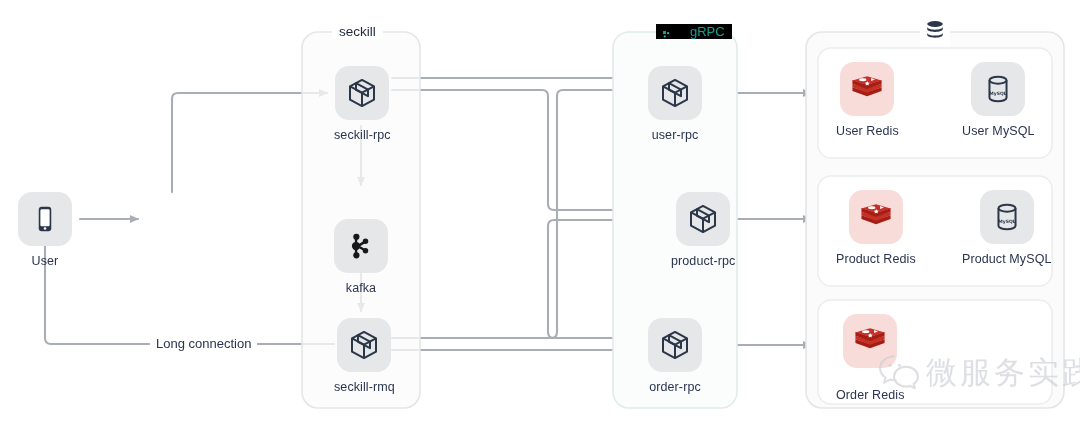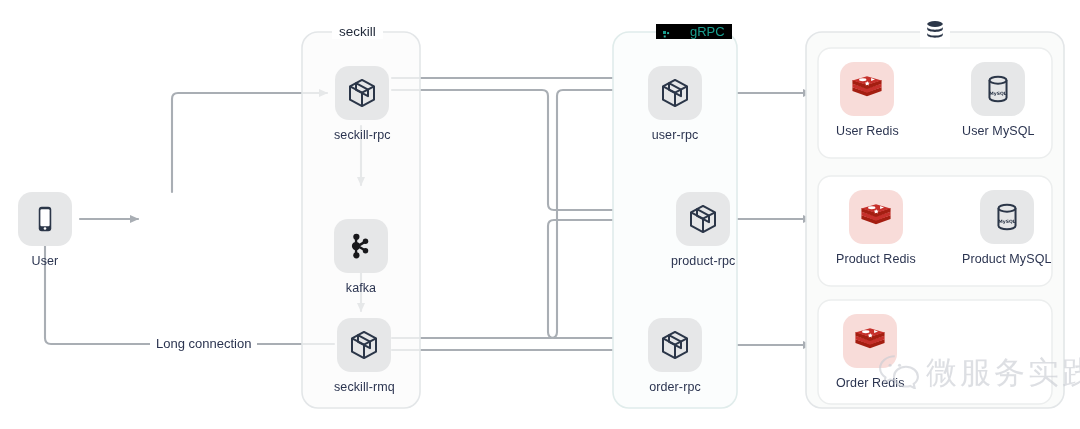--- a/index.html
+++ b/index.html
@@ -238,21 +238,21 @@
         <g fill="none" stroke="#2b3648" stroke-width="1.5">
           <ellipse cx="12" cy="5.4" rx="6.4" ry="2.6"></ellipse>
           <path d="M5.6,5.4 v13.2 c0,1.44 2.87,2.6 6.4,2.6 s6.4,-1.16 6.4,-2.6 V5.4"></path>
         </g>
         <text x="12" y="16.6" text-anchor="middle" font-size="3.4" fill="#2b3648" font-family="DejaVu Sans, sans-serif" font-weight="bold">MySQL</text>
       </svg>
     </div>
     <div class="label">Product MySQL</div>
   </div>
 
-  <div class="node" style="left:836px;top:314px;">
+  <div class="node" style="left:836px;top:314px;gap:12px;">
     <div class="tile redis">
       <svg viewBox="0 0 28 24" width="34" height="30">
         <g>
           <path d="M14 14.4 L26 10.6 L26 13.6 L14 18.0 L2 13.6 L2 10.6 Z" fill="#a41e11"></path>
           <path d="M14 11.4 L26 7.6 L26 10.6 L14 15.0 L2 10.6 L2 7.6 Z" fill="#c6302b"></path>
           <path d="M14 8.4 L26 4.6 L26 7.6 L14 12.0 L2 7.6 L2 4.6 Z" fill="#a41e11"></path>
           <path d="M14 1.4 L26 5.0 L14 8.8 L2 5.0 Z" fill="#c6302b"></path>
           <ellipse cx="10.5" cy="4.4" rx="3" ry="1.2" fill="#ffffff"></ellipse>
           <path d="M17.4 3.0 L20.6 4.2 L17.4 5.4 Z" fill="#ffffff"></path>
           <path d="M14.2 5.6 l.7 1.1 1.3 .2 -1 .9 .25 1.3 -1.25 -.65 -1.25 .65 .25 -1.3 -1 -.9 1.3 -.2 z" fill="#ffffff"></path>

